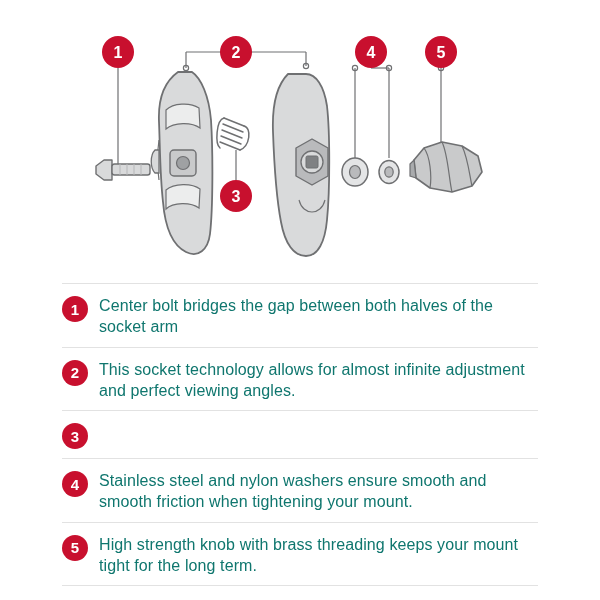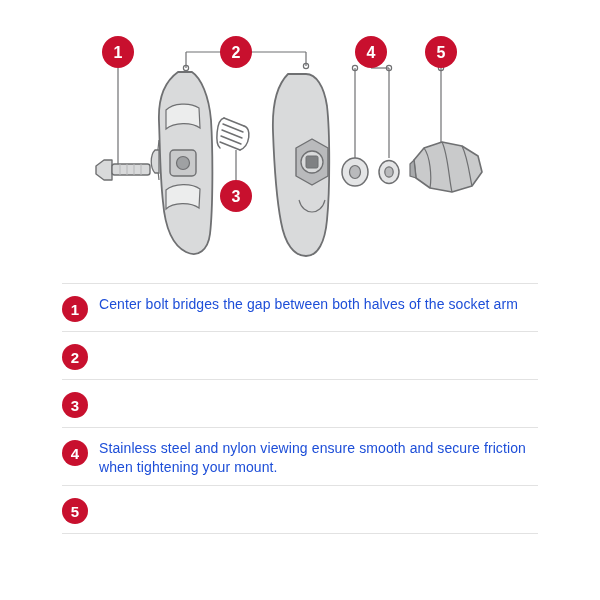--- a/index.html
+++ b/index.html
@@ -55,23 +55,23 @@
     font-size: 15px;
     font-weight: bold;
     display: flex;
     align-items: center;
     justify-content: center;
     margin-right: 11px;
     margin-top: 2px;
     line-height: 1;
   }
   .legend-text {
-    font-size: 14px;
+    font-size: 16px;
     line-height: 1.33;
-    color: #1d4ed8;
+    color: #0f766e;
     letter-spacing: 0.1px;
     padding-top: 1px;
   }
 </style>
 </head>
 <body>
 
 <div id="diagram">
   <svg width="600" height="285" viewBox="0 0 600 285" xmlns="http://www.w3.org/2000/svg">
 
@@ -180,28 +180,30 @@
 
 <div id="legend">
 
   <div class="legend-row">
     <div class="badge">1</div>
     <div class="legend-text">Center bolt bridges the gap between both halves of the socket arm</div>
   </div>
 
   <div class="legend-row">
     <div class="badge">2</div>
+    <div class="legend-text">This socket technology allows for almost infinite adjustment and perfect viewing angles.</div>
   </div>
 
   <div class="legend-row">
     <div class="badge">3</div>
   </div>
 
   <div class="legend-row">
     <div class="badge">4</div>
-    <div class="legend-text">Stainless steel and nylon viewing ensure smooth and secure friction when tightening your mount.</div>
+    <div class="legend-text">Stainless steel and nylon washers ensure smooth and smooth friction when tightening your mount.</div>
   </div>
 
   <div class="legend-row">
     <div class="badge">5</div>
+    <div class="legend-text">High strength knob with brass threading keeps your mount tight for the long term.</div>
   </div>
 
 </div>
 
 </body></html>

